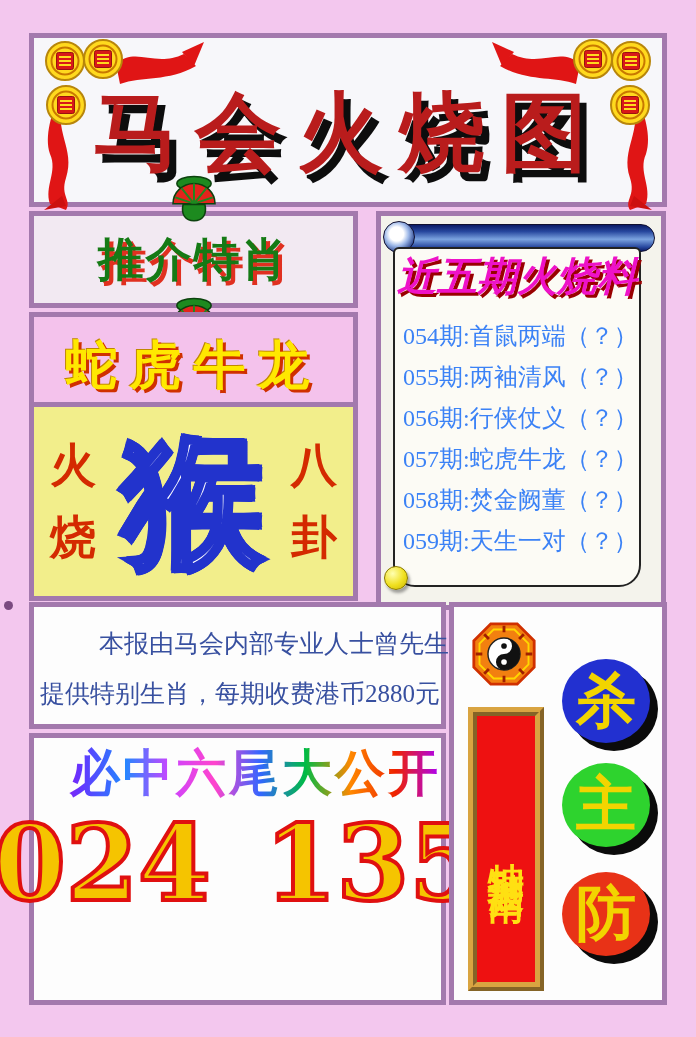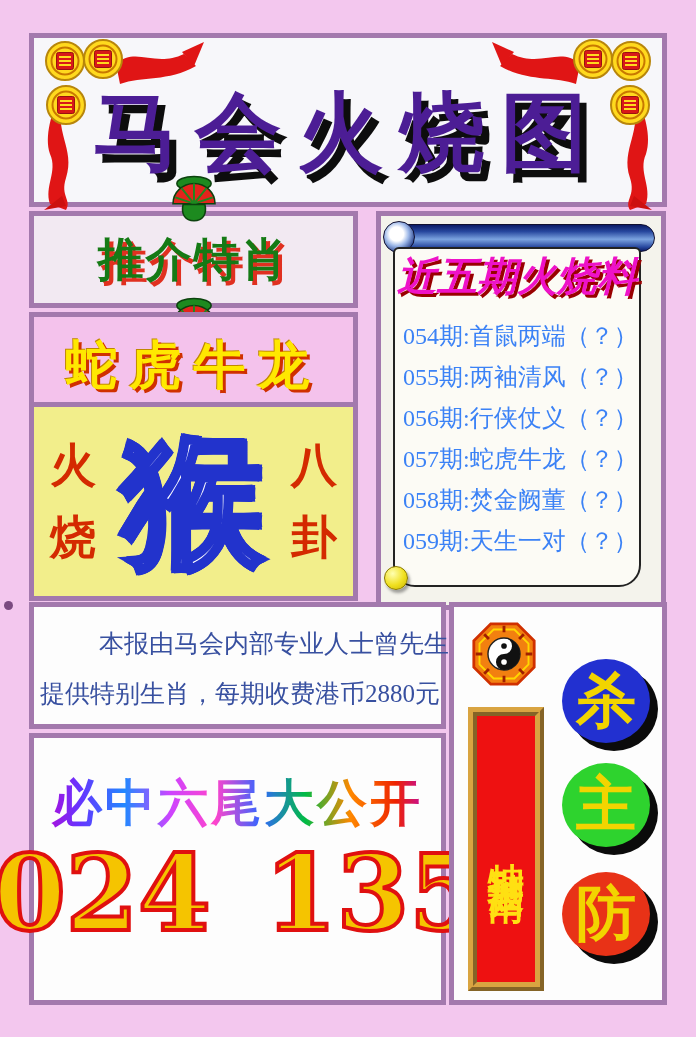--- a/index.html
+++ b/index.html
@@ -9,21 +9,21 @@
     font-family:"Liberation Serif","DejaVu Serif",serif;
   }
   .panel{position:absolute;border:5px solid #a379ad;box-sizing:border-box;background:#fbfbfd;}
 
   
   .header{left:29px;top:33px;width:638px;height:174px;background:#f7f7fa;}
   .header-title{
     position:absolute;left:0;top:0;width:100%;height:100%;
     display:flex;align-items:center;justify-content:center;
     padding-top:26px;box-sizing:border-box;
-    font-size:86px;font-weight:bold;color:#4c1d95;letter-spacing:16px;
+    font-size:86px;font-weight:bold;color:#b91c1c;letter-spacing:16px;
     text-shadow:7px 9px 0 #0d0d0d;white-space:nowrap;
   }
   .corner{position:absolute;top:0;width:168px;height:172px;}
   .corner.left{left:2px;}
   .corner.right{right:2px;transform:scaleX(-1);}
 
   
   .recommend{left:29px;top:211px;width:329px;height:97px;background:#f2e9f2;
     display:flex;align-items:center;justify-content:center;gap:4px;flex-direction:column;}
   .recommend-label{font-size:46px;font-weight:bold;color:#157a15;
@@ -67,21 +67,21 @@
     border:1px solid #887700;box-shadow:2px 3px 3px rgba(0,0,0,.35);}
 
   
   .notice{left:29px;top:602px;width:417px;height:127px;padding-top:12px;background:#fdfdfd;}
   .notice p{margin:0;font-size:25px;color:#3850a0;line-height:50px;white-space:nowrap;}
   .notice .l1{padding-left:65px;}
   .notice .l2{padding-left:6px;}
 
   
   .sixtails{left:29px;top:733px;width:417px;height:272px;background:#fdfdfd;}
-  .rainbow{margin-top:32px;text-align:center;font-size:50px;font-weight:bold;letter-spacing:3px;
+  .rainbow{margin-top:2px;text-align:right;font-size:50px;font-weight:bold;letter-spacing:3px;
     background:linear-gradient(90deg,#cc00cc,#6633ff,#2288ff,#cc44ff,#ff44cc,#3366ff,#00bb44,#ff8800,#ee2200,#aa00ff);
     -webkit-background-clip:text;background-clip:text;color:transparent;white-space:nowrap;}
   .numbers{display:flex;justify-content:center;gap:54px;margin-top:2px;}
   .numbers span{font-size:104px;font-weight:bold;line-height:1.05;
     font-family:"DejaVu Serif","Liberation Serif",serif;
     color:#f5c400;-webkit-text-stroke:4px #e01010;}
 
   
   .guide{left:449px;top:602px;width:218px;height:403px;background:#fdfdfd;}
   .bagua{position:absolute;left:17px;top:12px;width:66px;height:70px;}

